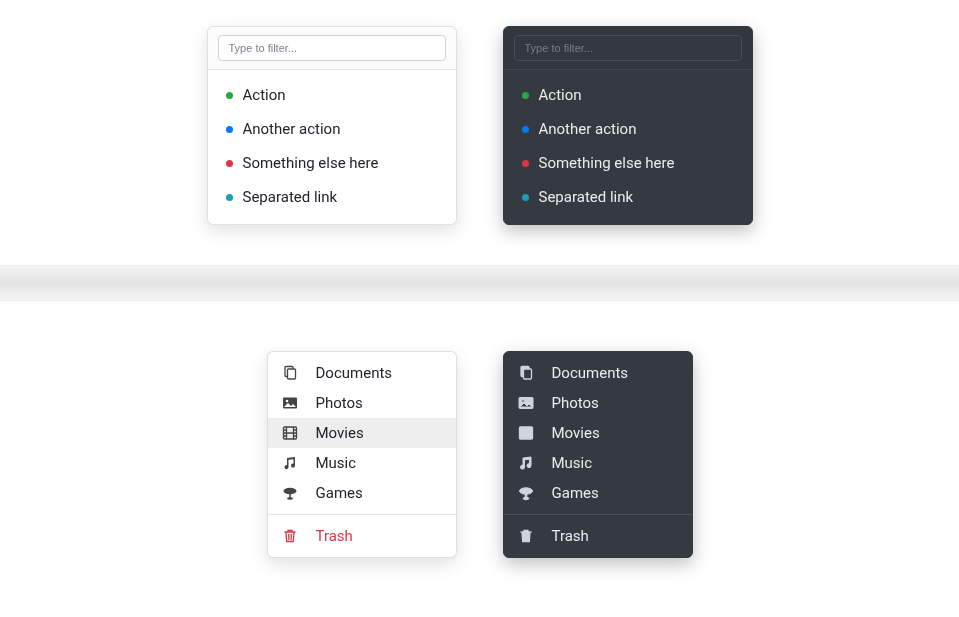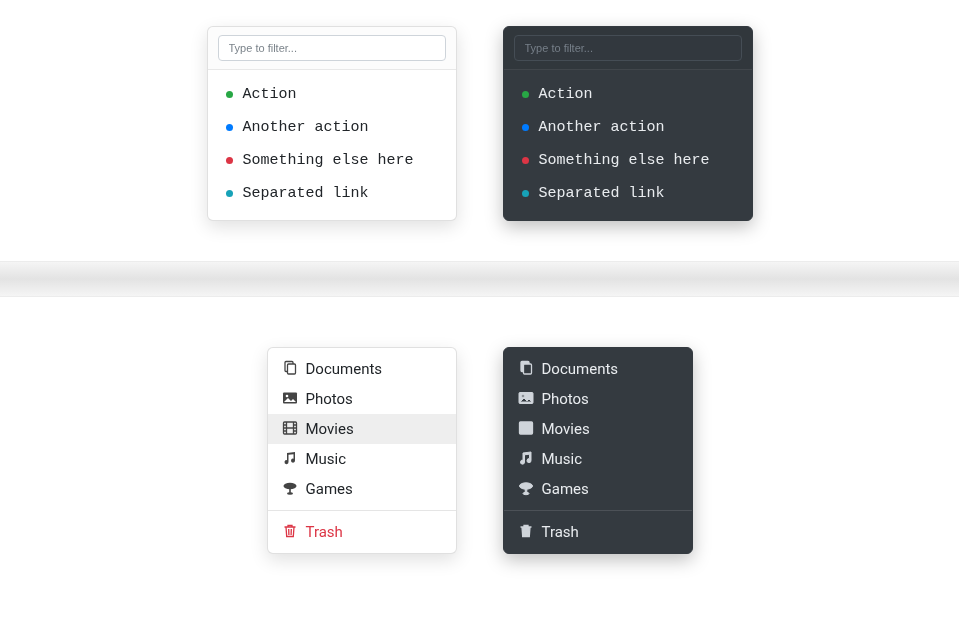--- a/index.html
+++ b/index.html
@@ -40,21 +40,21 @@
     width: 100%;
     padding: 6px 10px;
     font-size: 11px;
     color: #495057;
     background: #fff;
     border: 1px solid #ced4da;
     border-radius: 4px;
     outline: none;
   }
   .dd-input::placeholder { color: #6c757d; opacity: .9; }
-  .dd-list { padding: 8px 0 10px; font-family: Liberation Mono, monospace; }
+  .dd-list { padding: 8px 0 10px; }
   .dd-item {
     display: flex;
     align-items: center;
     gap: 10px;
     padding: 8px 18px;
     font-size: 15px;
     color: #212529;
     cursor: pointer;
   }
   .dot {
@@ -90,22 +90,22 @@
     overflow: hidden;
     padding: 6px 0;
   }
   .menu.dark {
     background: #343a40;
     border-color: #343a40;
     box-shadow: 0 6px 18px rgba(0,0,0,.25);
   }
   .menu-item {
     display: flex;
-    align-items: flex-start;
-    gap: 8px;
+    align-items: center;
+    gap: 18px;
     padding: 6px 14px;
     font-size: 15px;
     color: #212529;
     cursor: pointer;
   }
   .menu.dark .menu-item { color: #e9ecef; }
   .menu-item.active { background: #eeeeee; }
   .menu-sep {
     height: 1px;
     background: rgba(0,0,0,.1);

